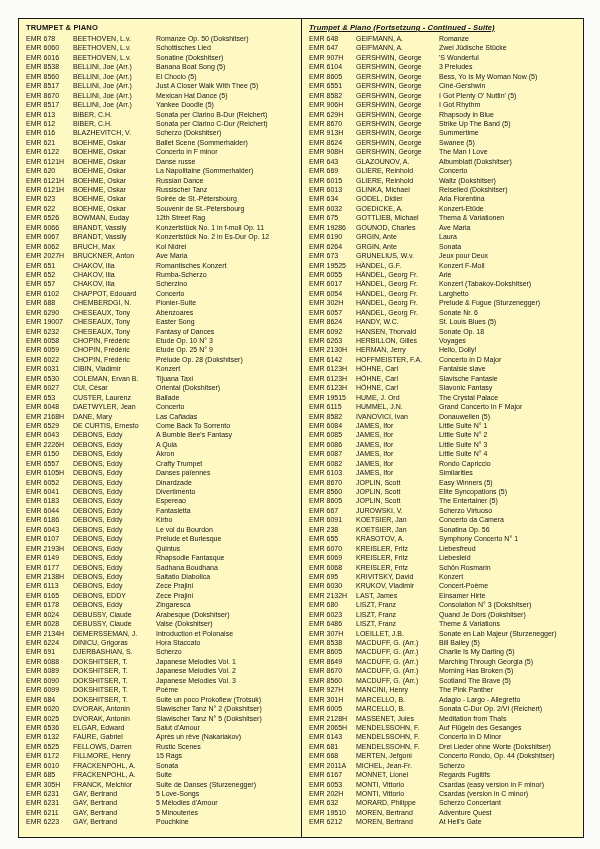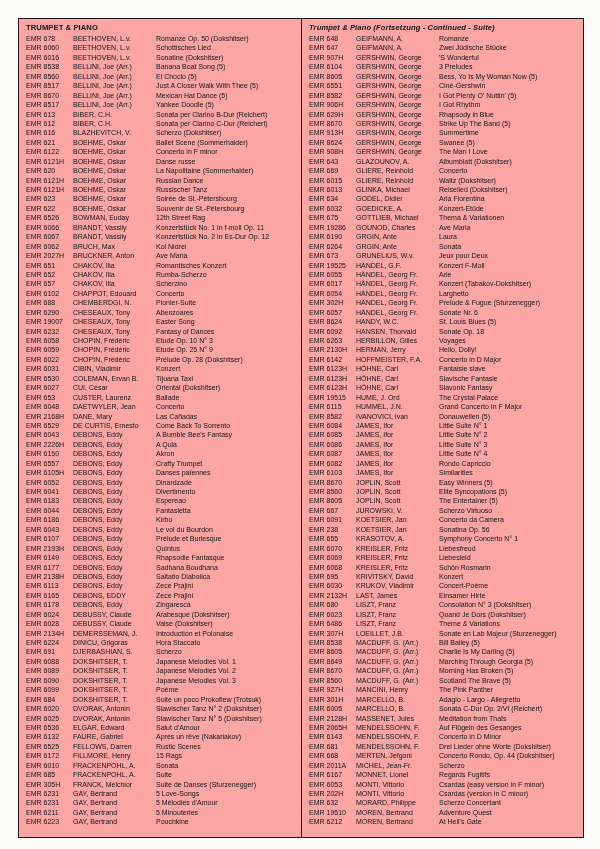--- a/index.html
+++ b/index.html
@@ -13,38 +13,38 @@
   .page {
     position: relative;
     width: 600px; height: 849px;
   }
   .catalog-frame {
     position: absolute;
     left: 18px; top: 18px;
     width: 566px; height: 820px;
     border: 1.5px solid #1a1a1a;
     display: flex;
-    background: #fca5a5;
+    background: #fef9c3;
   }
   .col {
     width: 50%;
     padding: 3px 4px 4px 7px;
     overflow: hidden;
   }
   .col.right { border-left: 1px solid #1a1a1a; }
   .col-header {
     font-size: 7.6px;
     font-weight: bold;
     line-height: 11px;
     height: 11px;
     white-space: nowrap;
     overflow: hidden;
     letter-spacing: 0.1px;
   }
-  .col.right .col-header { font-style: italic; }
+  .col.right .col-header { font-style: italic; text-decoration: underline; }
   .rows { margin-top: 1px; }
   .row {
     display: grid;
     grid-template-columns: 45px 81px 1fr;
     column-gap: 2px;
     font-size: 7px;
     line-height: 9.45px;
     height: 9.45px;
     white-space: nowrap;
     overflow: hidden;

